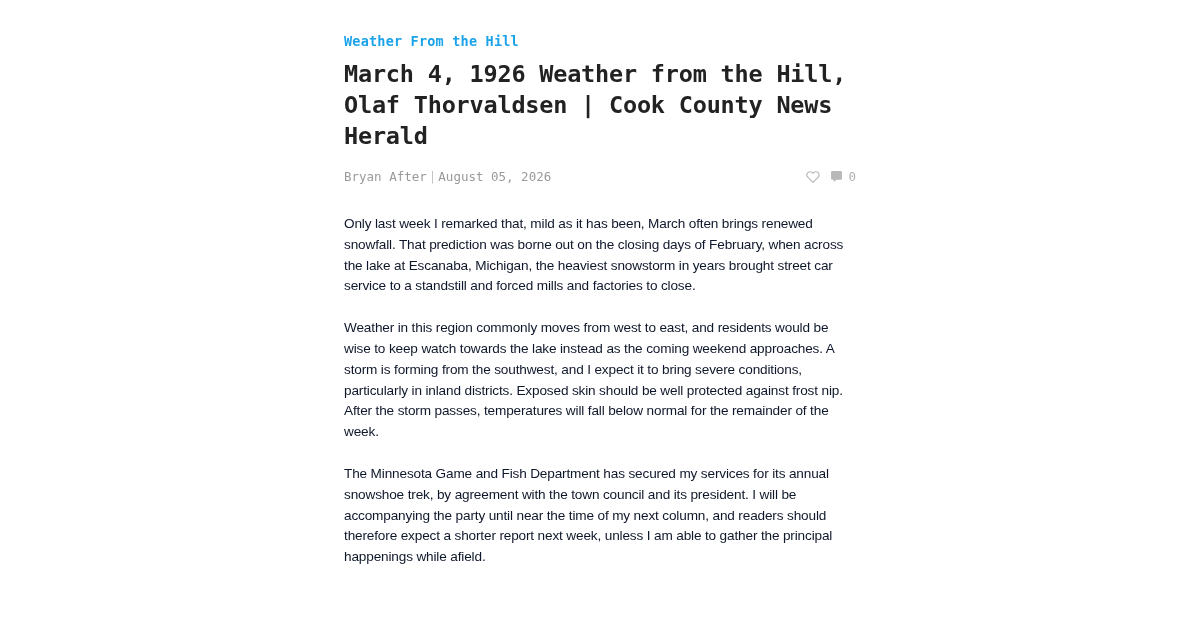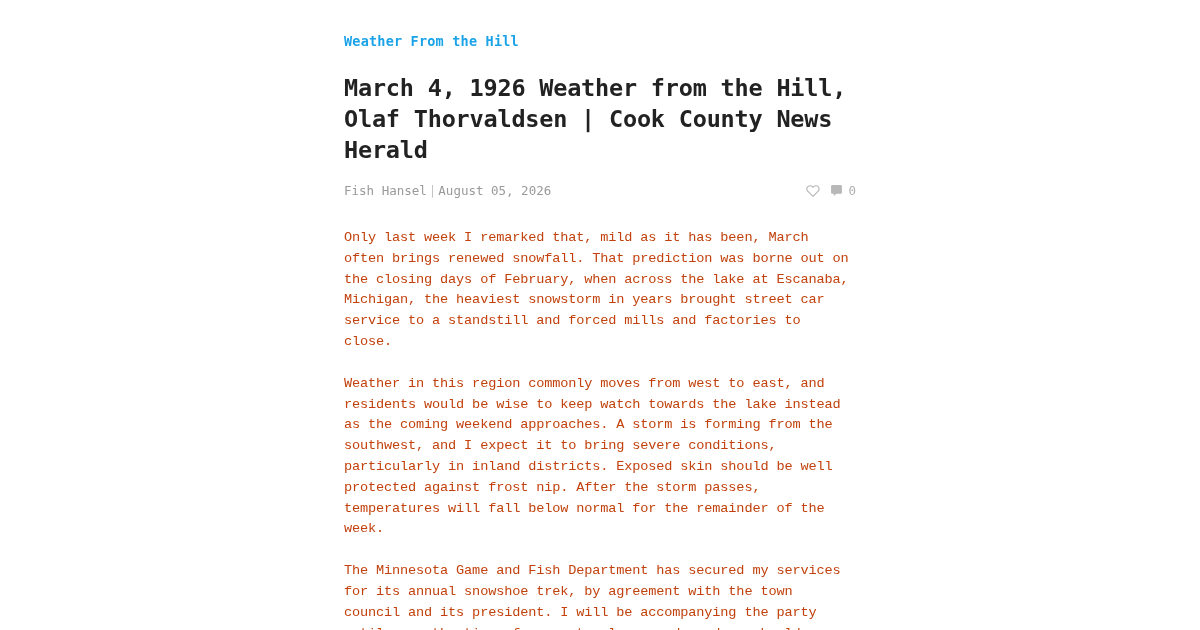--- a/index.html
+++ b/index.html
@@ -29,21 +29,21 @@
   .category {
     margin-top: 33px;
     font-family: "DejaVu Sans Mono", monospace;
     font-size: 13.5px;
     font-weight: bold;
     letter-spacing: 0.2px;
     color: #1aa3e8;
     line-height: 1.2;
   }
   .title {
-    margin-top: 24px;
+    margin-top: 10px;
     font-family: "DejaVu Sans Mono", monospace;
     font-size: 23.5px;
     font-weight: bold;
     line-height: 1.32;
     color: #222222;
     letter-spacing: -0.2px;
   }
   .meta-row {
     margin-top: 12px;
     display: flex;
@@ -73,40 +73,40 @@
     color: #b0b0b0;
     font-size: 12.5px;
     line-height: 1;
   }
   .icon-btn svg { display: block; }
   .body-copy {
     margin-top: 28px;
   }
   .body-copy p {
     margin: 0 0 21px 0;
-    font-family: Liberation Mono, monospace;
+    font-family: Liberation Sans, sans-serif;
     font-size: 13.6px;
     line-height: 1.53;
-    color: #c2410c;
+    color: #0f172a;
     letter-spacing: -0.15px;
   }
 </style>
 </head>
 <body>
 
 <div class="page">
   <article class="article">
 
     <div class="category">Weather From the Hill</div>
 
     <h1 class="title">March 4, 1926 Weather from the Hill, Olaf Thorvaldsen | Cook County News Herald</h1>
 
     <div class="meta-row">
       <div class="meta-left">
-        <span>Fish Hansel</span><span class="meta-sep">|</span><span>August 05, 2026</span>
+        <span>Bryan After</span><span class="meta-sep">|</span><span>August 05, 2026</span>
       </div>
       <div class="meta-right">
         <span class="icon-btn">
           <span>
             <svg width="14" height="14" viewBox="0 0 24 24" fill="none" stroke="#b8b8b8" stroke-width="2" stroke-linecap="round" stroke-linejoin="round">
                 <path d="M20.8 4.6a5.5 5.5 0 0 0-7.8 0L12 5.7l-1-1.1a5.5 5.5 0 0 0-7.8 7.8l1.1 1.1L12 21.2l7.7-7.7 1.1-1.1a5.5 5.5 0 0 0 0-7.8z"></path>
               </svg>
           </span>
         </span>
         <span class="icon-btn">

